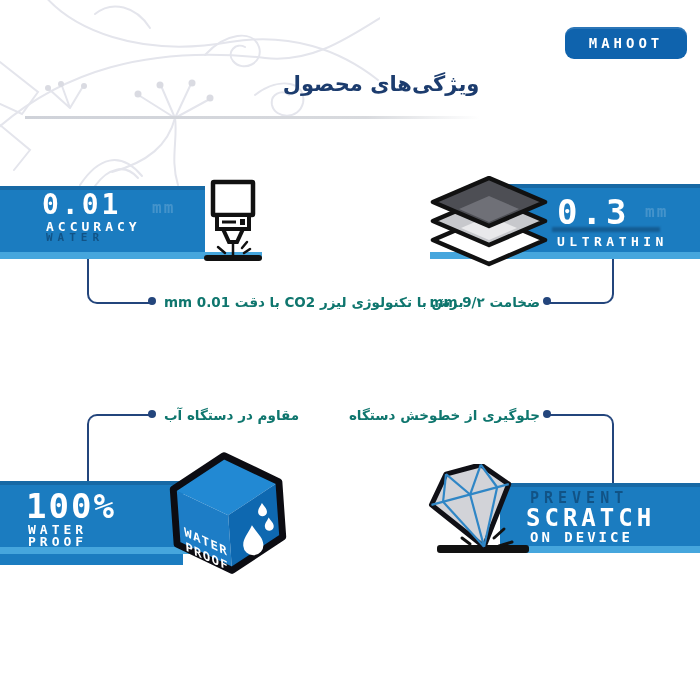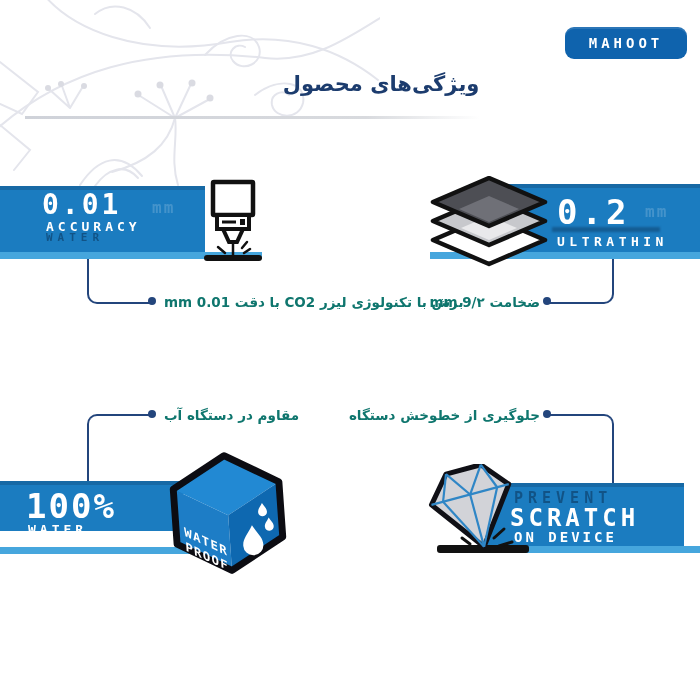--- a/index.html
+++ b/index.html
@@ -86,21 +86,21 @@
     <line x1="47" y1="66" x2="42" y2="72" stroke="#111" stroke-width="2.5" stroke-linecap="round"></line>
     <line x1="50" y1="73" x2="44" y2="77" stroke="#111" stroke-width="2.5" stroke-linecap="round"></line>
   </svg>
 
   <div class="conn" style="left:87px;top:258px;width:64px;height:44px;border-left:2px solid #23457c;
               border-bottom:2px solid #23457c;border-bottom-left-radius:10px;"></div>
   <div class="bullet" style="left:148px;top:297px;"></div>
   <div class="caption" dir="rtl" style="left:164px;top:294px;">برش با تکنولوژی لیزر CO2 با دقت 0.01 mm</div>
 
   <div class="banner" style="left:497px;top:184px;width:203px;height:68px;">
-    <div class="abs mono" style="left:60px;top:8px;font-size:34px;letter-spacing:4px;">0.2</div>
+    <div class="abs mono" style="left:60px;top:8px;font-size:34px;letter-spacing:4px;">0.3</div>
     <div class="abs mono ghost-unit" style="left:148px;top:18px;font-size:16px;letter-spacing:2px;">mm</div>
     <div class="abs" style="left:55px;top:43px;width:108px;height:5px;background:rgba(7,42,75,.38);filter:blur(1px);"></div>
     <div class="abs mono" style="left:60px;top:50px;font-size:13px;letter-spacing:4.5px;">ULTRATHIN</div>
   </div>
   <div class="strip" style="left:430px;top:252px;width:270px;"></div>
 
   <svg class="icon" style="left:425px;top:176px;" width="128" height="94" viewBox="0 0 128 94">
     <polygon points="64,40 120,64 64,88 8,64" fill="#ffffff" stroke="#111" stroke-width="4.5" stroke-linejoin="round"></polygon>
     <polygon points="64,21 120,45 64,69 8,45" fill="#c7c8cc" stroke="#111" stroke-width="4.5" stroke-linejoin="round"></polygon>
     <polygon points="64,40 92,52 64,64 36,52" fill="#e9e9eb"></polygon>
@@ -111,21 +111,21 @@
   <div class="conn" style="left:550px;top:258px;width:62px;height:44px;border-right:2px solid #23457c;
               border-bottom:2px solid #23457c;border-bottom-right-radius:10px;"></div>
   <div class="bullet" style="left:543px;top:297px;"></div>
   <div class="caption" dir="rtl" style="right:160px;top:294px;">ضخامت 9/۲ mm</div>
 
   <div class="caption" dir="rtl" style="left:164px;top:407px;">مقاوم در دستگاه آب</div>
   <div class="bullet" style="left:148px;top:410px;"></div>
   <div class="conn" style="left:87px;top:414px;width:64px;height:67px;border-left:2px solid #23457c;
               border-top:2px solid #23457c;border-top-left-radius:10px;"></div>
 
-  <div class="banner" style="left:0;top:481px;width:183px;height:50px;">
+  <div class="banner" style="left:0;top:481px;width:183px;height:84px;">
     <div class="abs mono" style="left:26px;top:5px;font-size:34px;letter-spacing:2px;">100%</div>
     <div class="abs mono" style="left:28px;top:41px;font-size:13px;letter-spacing:4px;">WATER</div>
     <div class="abs mono" style="left:28px;top:53px;font-size:13px;letter-spacing:4px;">PROOF</div>
   </div>
   <div class="strip" style="left:0;top:547px;width:190px;"></div>
 
   <svg class="icon" style="left:170px;top:452px;transform:rotate(-4deg);" width="116" height="122" viewBox="0 0 100 106">
     <polygon points="50,3 96,29 50,55 4,29" fill="#2289d3"></polygon>
     <polygon points="4,29 50,55 50,103 4,77" fill="#1d7dc6"></polygon>
     <polygon points="50,55 96,29 96,77 50,103" fill="#0e68b0"></polygon>
@@ -139,21 +139,21 @@
       <path transform="translate(80,53) scale(0.55)" d="M0,-12 C4,-5 7,-3 7,2 A7,7 0 1,1 -7,2 C-7,-3 -4,-5 0,-12 Z"></path>
       <path transform="translate(85,66) scale(0.55)" d="M0,-12 C4,-5 7,-3 7,2 A7,7 0 1,1 -7,2 C-7,-3 -4,-5 0,-12 Z"></path>
     </g>
   </svg>
 
   <div class="caption" dir="rtl" style="right:160px;top:407px;">جلوگیری از خطوخش دستگاه</div>
   <div class="bullet" style="left:543px;top:410px;"></div>
   <div class="conn" style="left:550px;top:414px;width:62px;height:69px;border-right:2px solid #23457c;
               border-top:2px solid #23457c;border-top-right-radius:10px;"></div>
 
-  <div class="banner" style="left:484px;top:483px;width:200px;height:66px;">
+  <div class="banner" style="left:500px;top:483px;width:200px;height:66px;">
     <div class="abs mono ghost" style="left:30px;top:6px;font-size:15px;letter-spacing:5px;">PREVENT</div>
     <div class="abs mono" style="left:26px;top:21px;font-size:24px;letter-spacing:4px;">SCRATCH</div>
     <div class="abs mono" style="left:30px;top:46px;font-size:14px;letter-spacing:3px;">ON DEVICE</div>
   </div>
   <div class="strip" style="left:455px;top:546px;width:245px;"></div>
   <div class="abs" style="left:437px;top:545px;width:92px;height:8px;background:#111;border-radius:3px;z-index:5;"></div>
 
   <svg class="icon" style="left:424px;top:464px;z-index:6;" width="104" height="92" viewBox="0 0 104 92">
     <g transform="rotate(-15 50 45)">
       <polygon points="32,4 68,4 90,30 50,84 10,30" fill="#d2d3d8" stroke="#101016" stroke-width="5" stroke-linejoin="round"></polygon>

